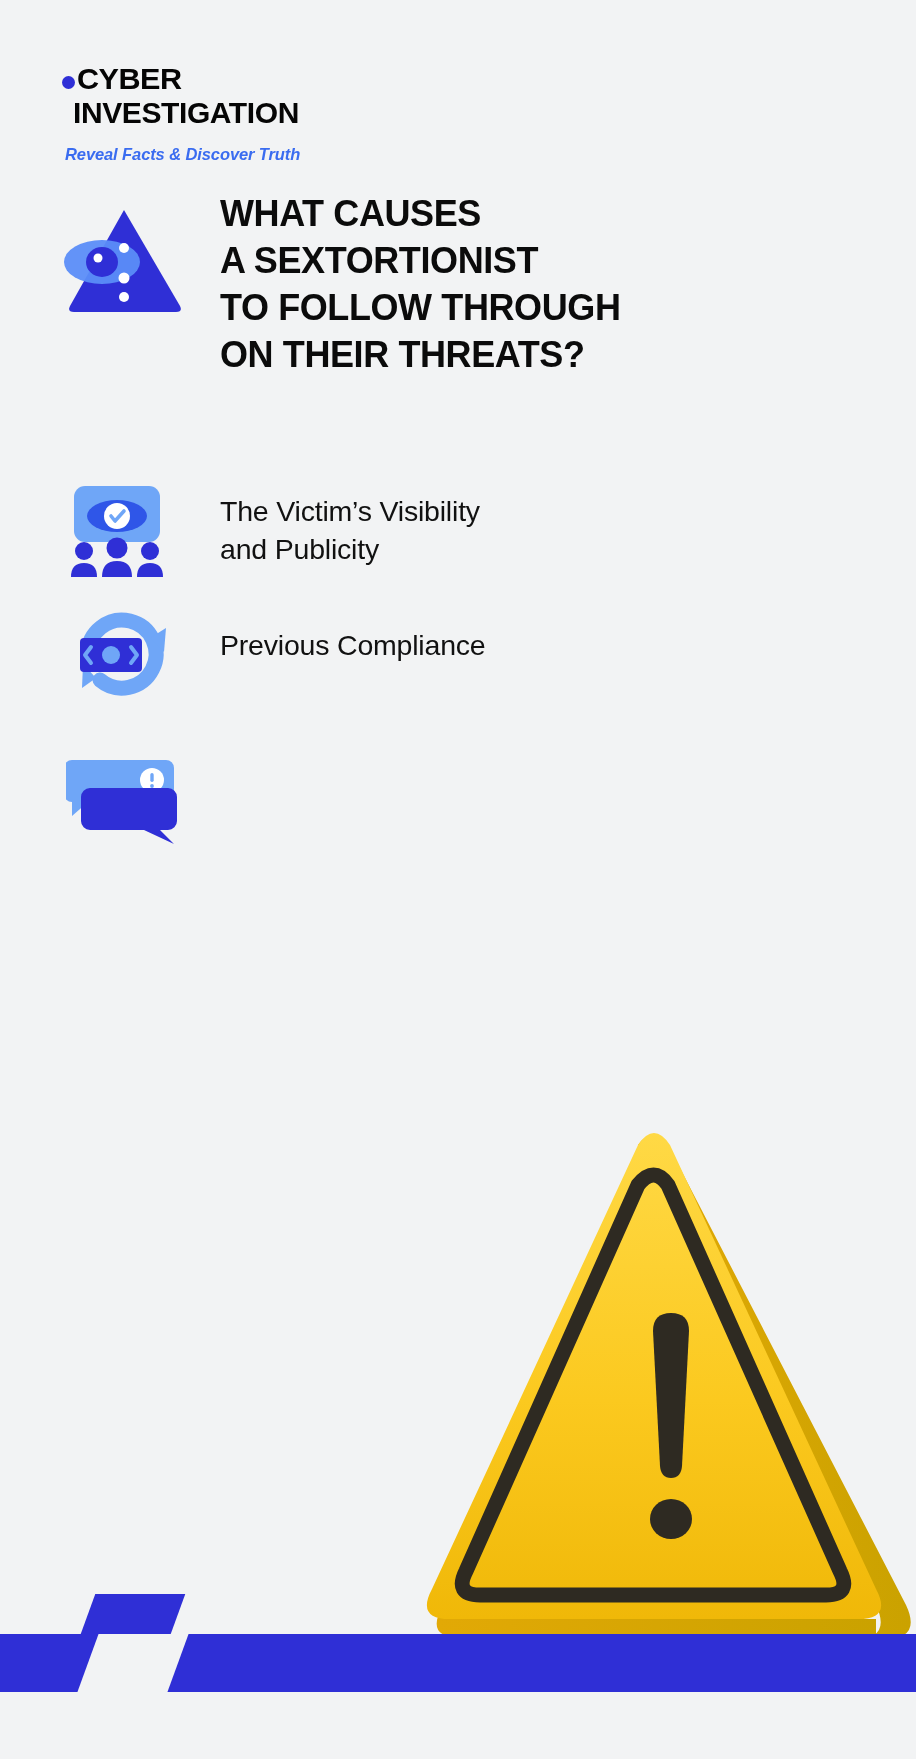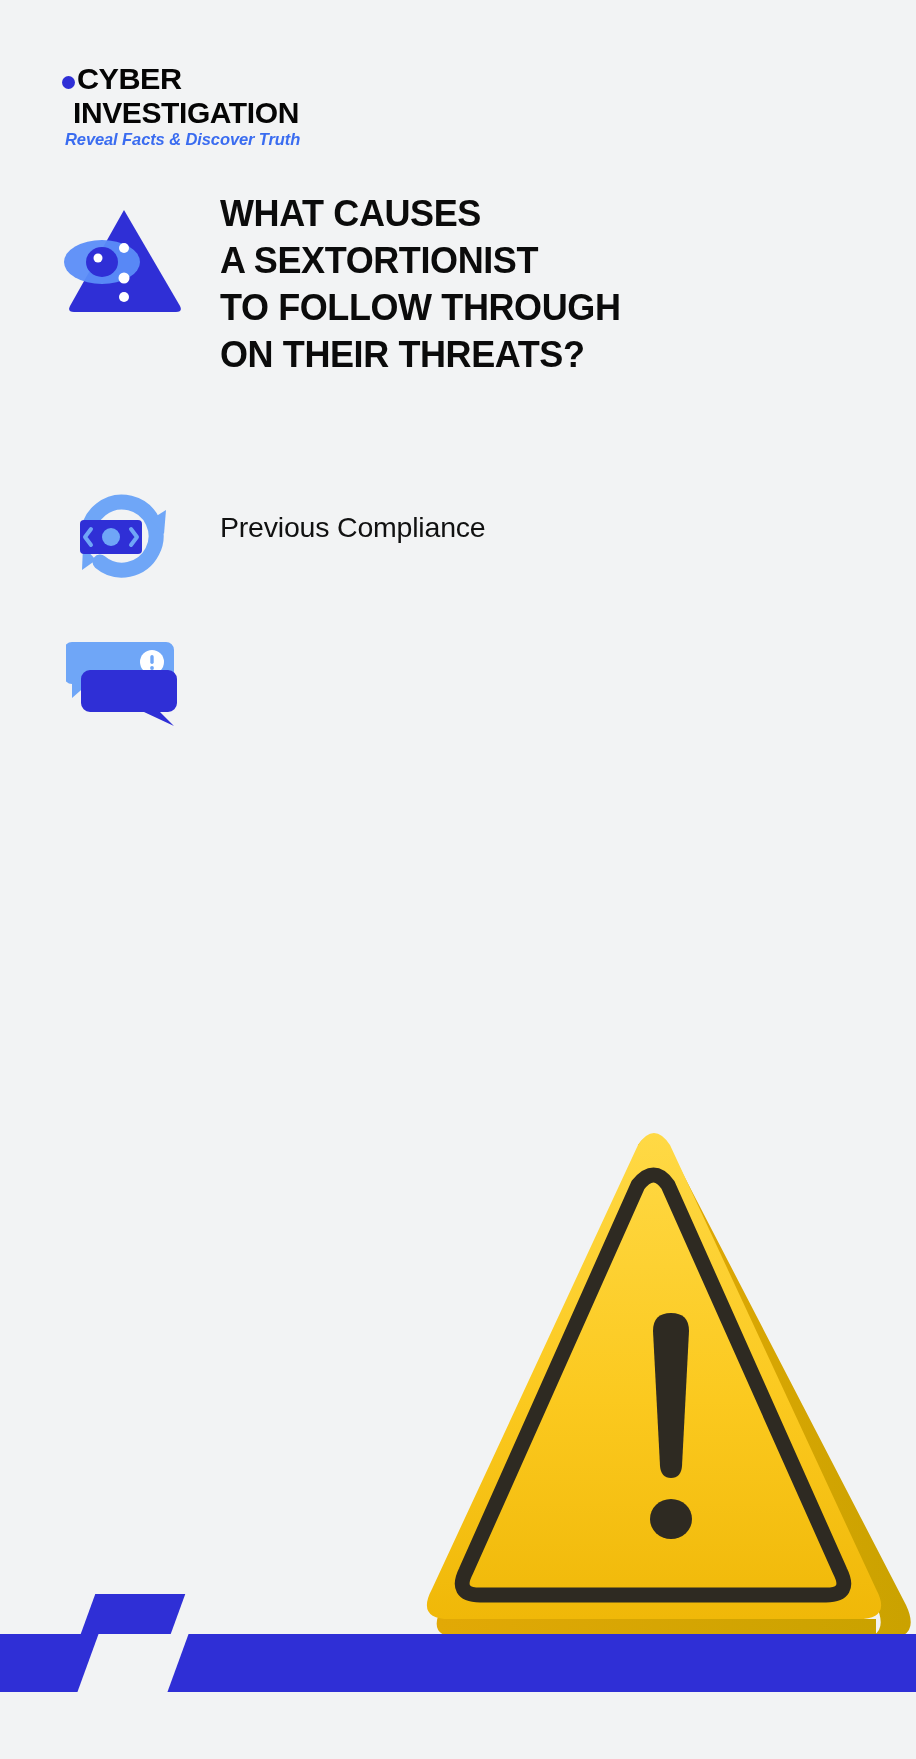--- a/index.html
+++ b/index.html
@@ -26,21 +26,21 @@
     transform:scaleX(1.02);
     transform-origin:left center;
   }
   .logo-word2 {
     font-size:30px; font-weight:900; letter-spacing:-0.4px;
     color:#050505; line-height:1.08; margin-top:3px;
     margin-left:11px;
   }
   .logo-tag {
     font-size:16.5px; font-weight:700; color:#3a6cf0;
-    margin-top:1px; margin-left:3px; letter-spacing:-0.1px;
+    margin-top:16px; margin-left:3px; letter-spacing:-0.1px;
     font-style:italic;
   }
 
   
   .headline-wrap { position:absolute; left:62px; top:190px; width:700px; }
   .tri-icon { position:absolute; left:0; top:12px; width:130px; height:120px; }
   .headline {
     margin-left:158px;
     font-size:36px; font-weight:700; line-height:1.31;
     color:#0b0b0b; letter-spacing:-0.4px;
@@ -106,20 +106,38 @@
   <div class="headline">
     <span>WHAT CAUSES</span>
     <span>A SEXTORTIONIST</span>
     <span>TO FOLLOW THROUGH</span>
     <span>ON THEIR THREATS?</span>
   </div>
 </div>
 
 <div class="list">
 
+  <div class="list-item">
+    <div class="li-icon">
+      <svg width="110" height="110" viewBox="0 0 110 110">
+        <rect x="8" y="12" width="86" height="56" rx="11" fill="#6fa6f7"></rect>
+        <ellipse cx="51" cy="42" rx="30" ry="16" fill="#2f56e8"></ellipse>
+        <ellipse cx="51" cy="42" rx="13" ry="13" fill="#ffffff"></ellipse>
+        <path d="M45 42 l4 5 l9 -10" stroke="#6fa6f7" stroke-width="3.6" fill="none" stroke-linecap="round" stroke-linejoin="round"></path>
+        <circle cx="18" cy="77" r="9" fill="#2f2fd6"></circle>
+        <path d="M5 103 q0 -14 13 -14 q13 0 13 14 z" fill="#2f2fd6"></path>
+        <circle cx="51" cy="74" r="10.5" fill="#2f2fd6"></circle>
+        <path d="M36 103 q0 -16 15 -16 q15 0 15 16 z" fill="#2f2fd6"></path>
+        <circle cx="84" cy="77" r="9" fill="#2f2fd6"></circle>
+        <path d="M71 103 q0 -14 13 -14 q13 0 13 14 z" fill="#2f2fd6"></path>
+      </svg>
+    </div>
+    <div class="li-label" style="white-space:pre-line;">The Victim’s Visibility
+and Publicity</div>
+  </div>
 
   <div class="list-item" style="min-height:152px;">
     <div class="li-icon">
       <svg width="110" height="110" viewBox="0 0 110 110">
         <path d="M22 62 a34 34 0 1 1 12 26" stroke="#6fa6f7" stroke-width="15" fill="none" stroke-linecap="round"></path>
         <path d="M84 46 l16 -10 l-2 24 z" fill="#6fa6f7"></path>
         <path d="M30 86 l-14 10 l1 -24 z" fill="#6fa6f7"></path>
         <rect x="14" y="46" width="62" height="34" rx="4" fill="#2f2fd6"></rect>
         <circle cx="45" cy="63" r="9" fill="#6fa6f7"></circle>
         <path d="M25 55 l-6 8 l6 8" stroke="#6fa6f7" stroke-width="4" fill="none" stroke-linecap="round" stroke-linejoin="round"></path>

